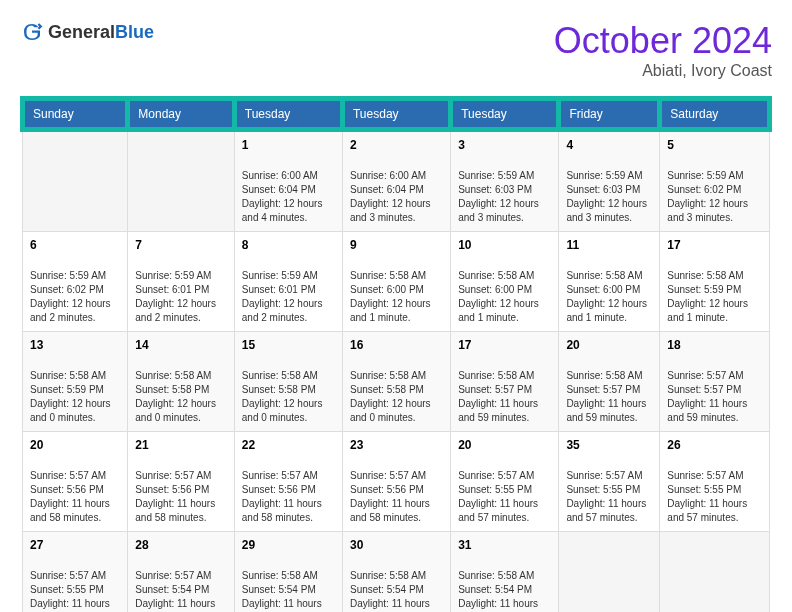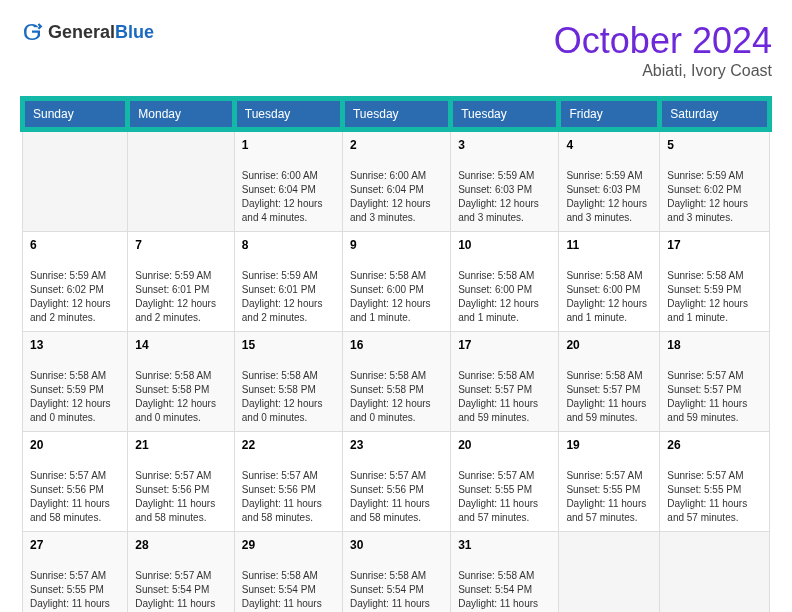--- a/index.html
+++ b/index.html
@@ -271,21 +271,21 @@
 Sunset: 5:56 PM
 Daylight: 11 hours and 58 minutes.</div>
         </td>
         <td>
           <span class="day-number">20</span>
           <div class="day-info" style="white-space: pre-line;">Sunrise: 5:57 AM
 Sunset: 5:55 PM
 Daylight: 11 hours and 57 minutes.</div>
         </td>
         <td>
-          <span class="day-number">19</span>
+          <span class="day-number">35</span>
           <div class="day-info" style="white-space: pre-line;">Sunrise: 5:57 AM
 Sunset: 5:55 PM
 Daylight: 11 hours and 57 minutes.</div>
         </td>
         <td>
           <span class="day-number">26</span>
           <div class="day-info" style="white-space: pre-line;">Sunrise: 5:57 AM
 Sunset: 5:55 PM
 Daylight: 11 hours and 57 minutes.</div>
         </td>

